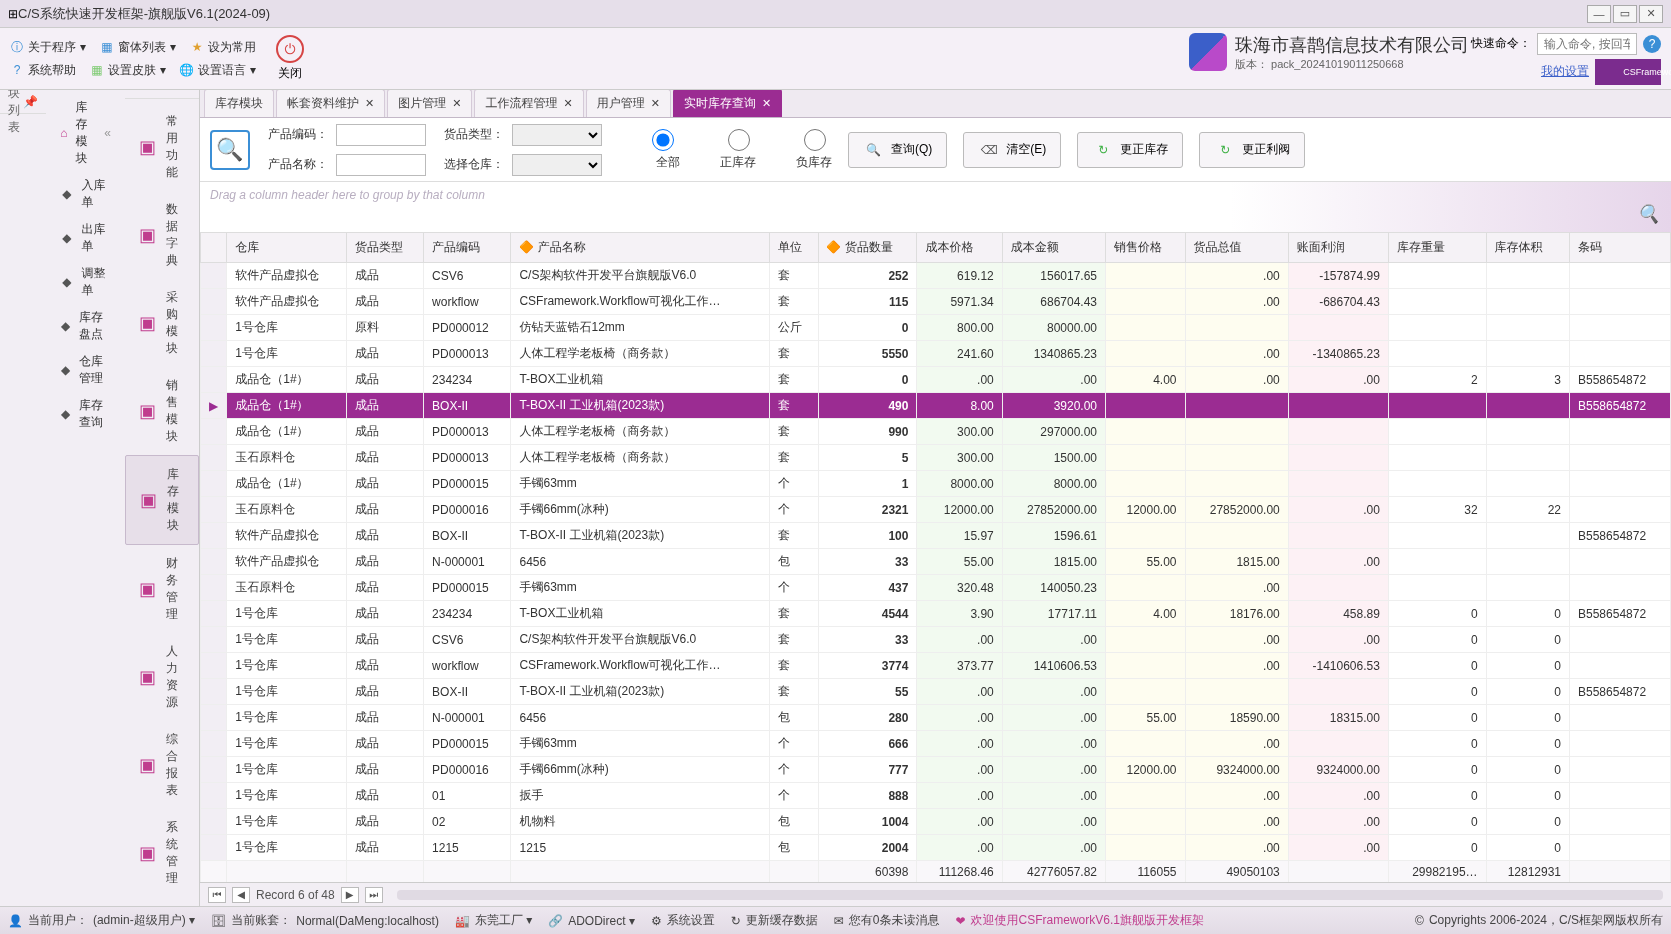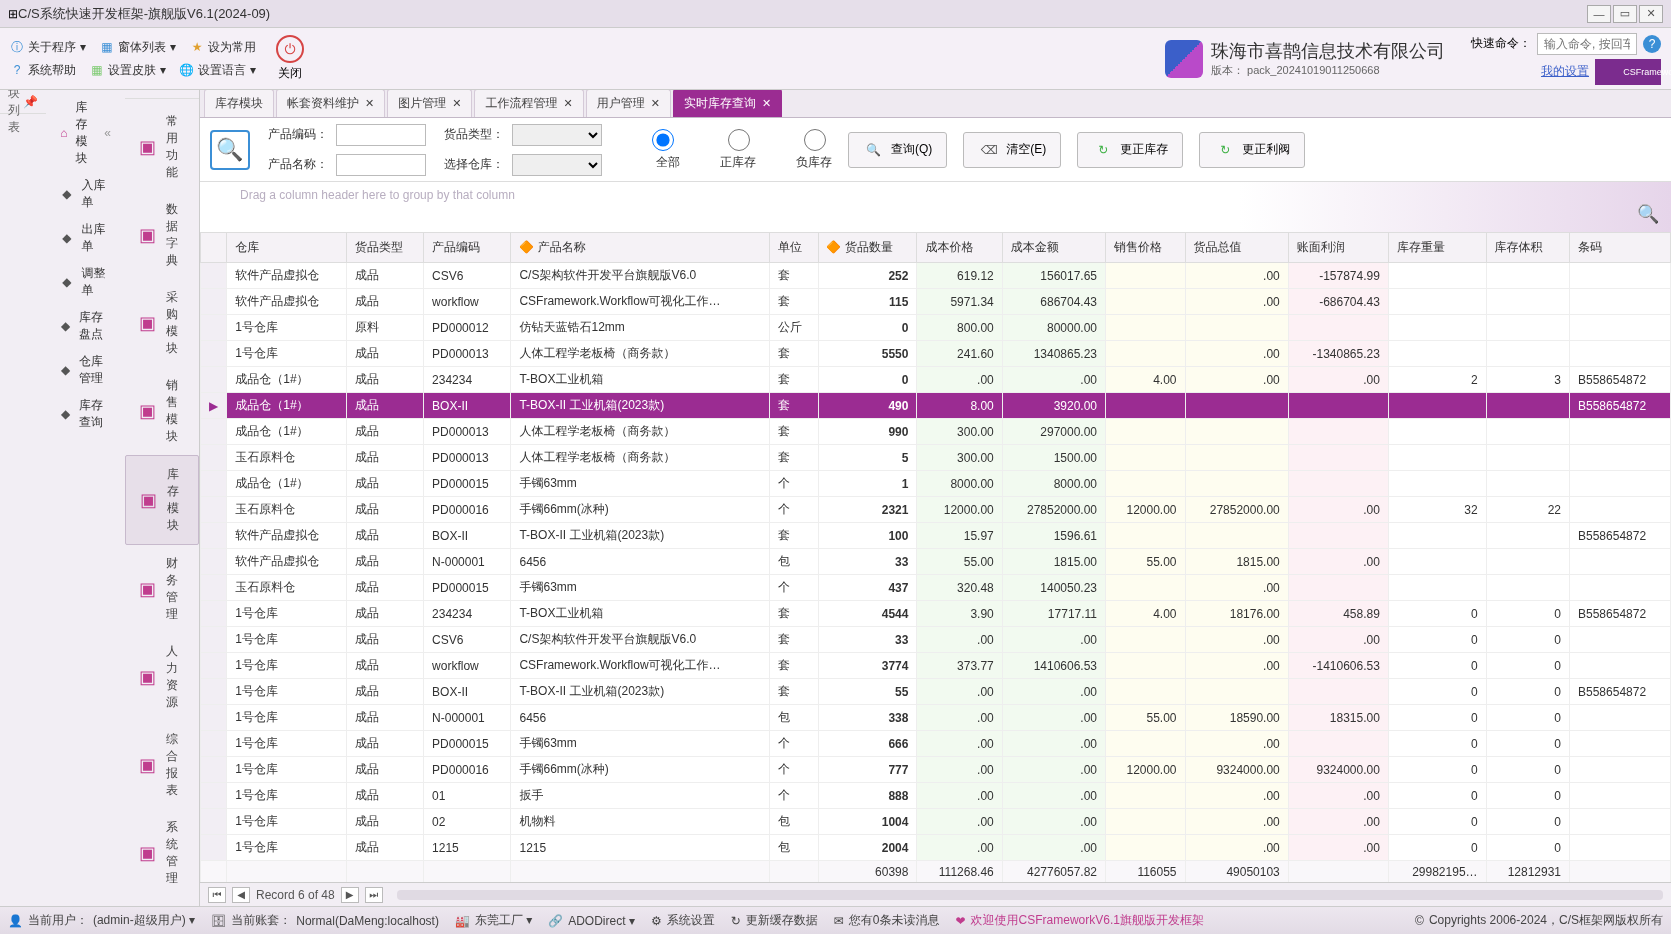--- a/index.html
+++ b/index.html
@@ -9,21 +9,21 @@
 .titlebar .title { flex: 1; color: #333; font-size: 13px; }
 .titlebar .winbtns { display: flex; gap: 2px; }
 .titlebar .winbtn { width: 24px; height: 18px; border: 1px solid #aaa; background: #f5f5f5; display: flex; align-items: center; justify-content: center; cursor: pointer; font-size: 11px; color: #555; }
 .ribbon { background: #f5f0f7; height: 62px; display: flex; align-items: center; padding: 4px 10px; border-bottom: 1px solid #ccc; }
 .ribbon-left { display: flex; flex-direction: column; gap: 6px; }
 .ribbon-row { display: flex; gap: 14px; align-items: center; }
 .rb-item { display: flex; align-items: center; gap: 4px; cursor: pointer; color: #333; }
 .rb-item .ico { width: 14px; height: 14px; display: inline-flex; align-items: center; justify-content: center; }
 .rb-close { margin-left: 20px; display: flex; flex-direction: column; align-items: center; gap: 2px; cursor: pointer; }
 .rb-close .ico { width: 28px; height: 28px; border: 2px solid #d64545; border-radius: 50%; display: flex; align-items: center; justify-content: center; color: #d64545; font-size: 14px; }
-.ribbon-right { margin-left: auto; display: flex; align-items: center; gap: 26px; }
+.ribbon-right { margin-left: auto; display: flex; align-items: flex-start; gap: 2px; }
 .brand { display: flex; align-items: center; gap: 8px; }
 .brand-logo { width: 38px; height: 38px; background: linear-gradient(135deg, #3b5fc9 50%, #b94ac9 50%); border-radius: 6px; position: relative; }
 .brand-text { display: flex; flex-direction: column; }
 .brand-text .cn { font-size: 18px; color: #333; font-weight: 500; }
 .brand-text .ver { font-size: 11px; color: #666; }
 .quick-cmd { display: flex; flex-direction: column; gap: 4px; align-items: flex-end; }
 .quick-cmd-row { display: flex; align-items: center; gap: 6px; }
 .quick-cmd input { width: 100px; height: 22px; border: 1px solid #bbb; padding: 0 6px; }
 .my-settings { color: #3b5fc9; text-decoration: underline; cursor: pointer; }
 .csf-badge { width: 66px; height: 26px; background: #7b2c8e; color: #fff; font-size: 9px; display: flex; align-items: center; justify-content: center; padding-left: 48px; }
@@ -50,21 +50,21 @@
 .toolbar { height: 64px; background: #fff; border-bottom: 1px solid #ddd; display: flex; align-items: center; padding: 0 10px; gap: 16px; }
 .tb-icon { width: 40px; height: 40px; border: 2px solid #3b8fd6; border-radius: 4px; display: flex; align-items: center; justify-content: center; color: #3b8fd6; font-size: 22px; }
 .tb-form { display: flex; flex-direction: column; gap: 8px; }
 .tb-row { display: flex; align-items: center; gap: 8px; }
 .tb-row label { width: 62px; text-align: right; color: #333; }
 .tb-row input, .tb-row select { width: 90px; height: 22px; border: 1px solid #bbb; padding: 0 4px; }
 .tb-row.rad { gap: 14px; }
 .tb-btn { height: 36px; padding: 0 14px; border: 1px solid #bbb; background: #f7f5f8; display: flex; align-items: center; gap: 6px; cursor: pointer; border-radius: 3px; }
 .tb-btn .ico { width: 22px; height: 22px; display: inline-flex; align-items: center; justify-content: center; }
 .grid-wrap { flex: 1; overflow: auto; background: #fff; position: relative; }
-.group-hint { padding: 6px 10px; color: #b8aec0; background: linear-gradient(90deg, #fff 70%, #e6d5ea 100%); margin-left: 30px; }
+.group-hint { padding: 6px 10px; color: #b8aec0; font-style: italic; background: linear-gradient(90deg, #fff 70%, #e6d5ea 100%); }
 .grid-table { border-collapse: collapse; width: 100%; }
 .grid-table th { background: #f5f2f6; border: 1px solid #ddd; padding: 6px 8px; text-align: left; font-weight: normal; color: #333; position: sticky; top: 0; }
 .grid-table td { border: 1px solid #eee; padding: 4px 8px; color: #333; height: 23px; }
 .grid-table td.num { text-align: right; }
 .grid-table td.bold { font-weight: bold; text-align: right; }
 .grid-table tr.sel td { background: #9b2c92; color: #fff; }
 .grid-table tr td.row-sel { width: 14px; background: #f2eef4; text-align: center; color: #666; }
 .grid-table tr.sel td.row-sel { background: #f2eef4; color: #9b2c92; }
 .c-cost { background: #f2faf0; }
 .c-sale { background: #fefdf0; }
@@ -618,21 +618,21 @@
                 <td class="num">0</td>
                 <td>B558654872</td>
               </tr>
               <tr>
                 <td class="row-sel"></td>
                 <td>1号仓库</td>
                 <td>成品</td>
                 <td>N-000001</td>
                 <td>6456</td>
                 <td>包</td>
-                <td class="bold">338</td>
+                <td class="bold">280</td>
                 <td class="num c-cost">.00</td>
                 <td class="num c-cost">.00</td>
                 <td class="num c-sale">55.00</td>
                 <td class="num c-sale">18590.00</td>
                 <td class="num c-prof">18315.00</td>
                 <td class="num">0</td>
                 <td class="num">0</td>
                 <td></td>
               </tr>
               <tr>

